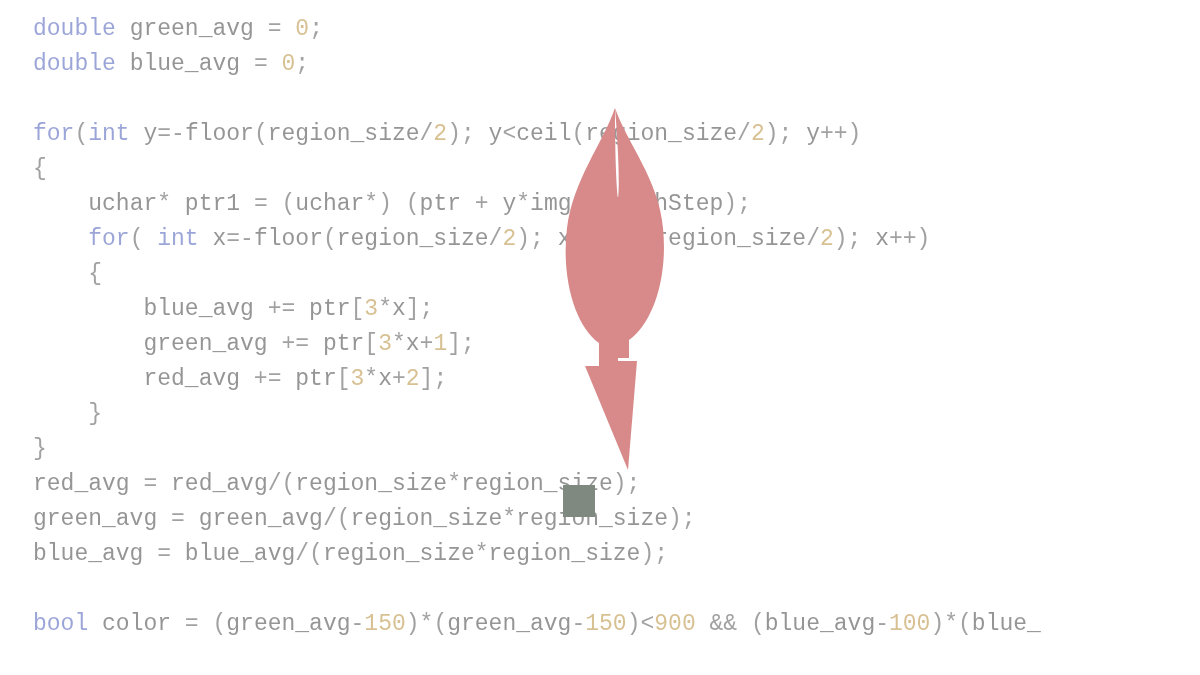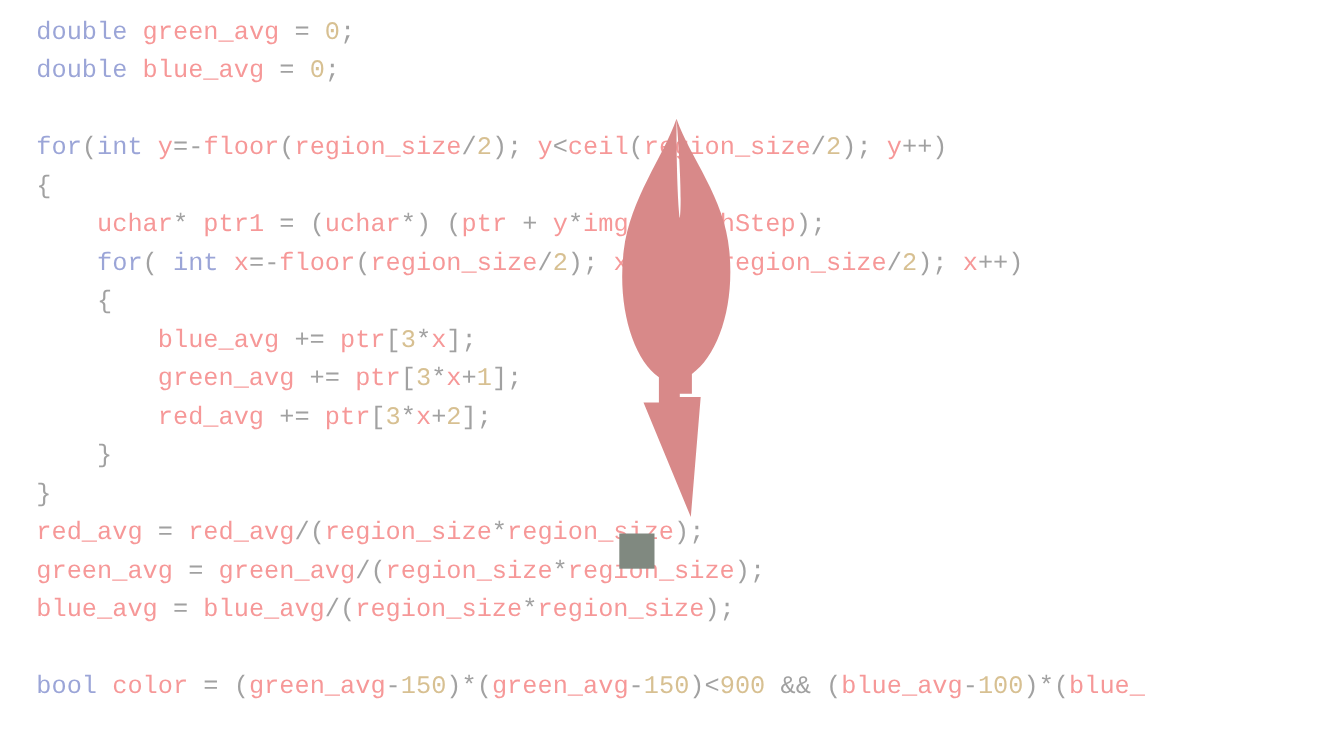--- a/index.html
+++ b/index.html
@@ -17,21 +17,21 @@
       opacity: 0.55;
     }
     .code-container {
       white-space: pre;
       color: #555;
     }
     .kw { color: #4a5cb8; }
     .num { color: #b88e3a; }
     .op { color: #555; }
     .punct { color: #555; }
-    .ident { color: #ef4444; }
+    .ident { color: #404040; }
 
     .overlay {
       position: absolute;
       top: 0;
       left: 0;
       width: 1200px;
       height: 675px;
       opacity: 1;
       pointer-events: none;
     }

